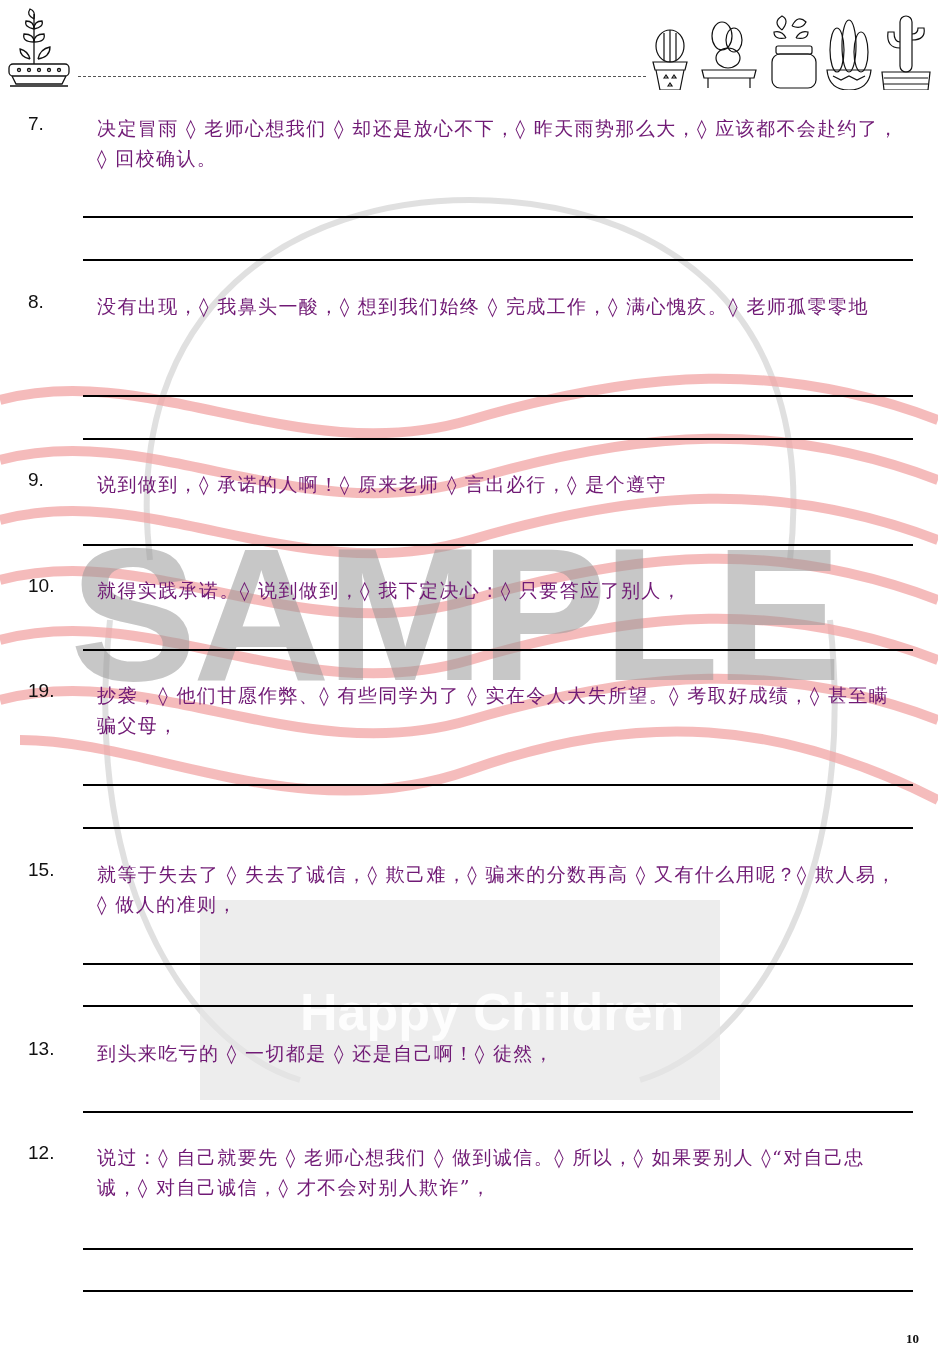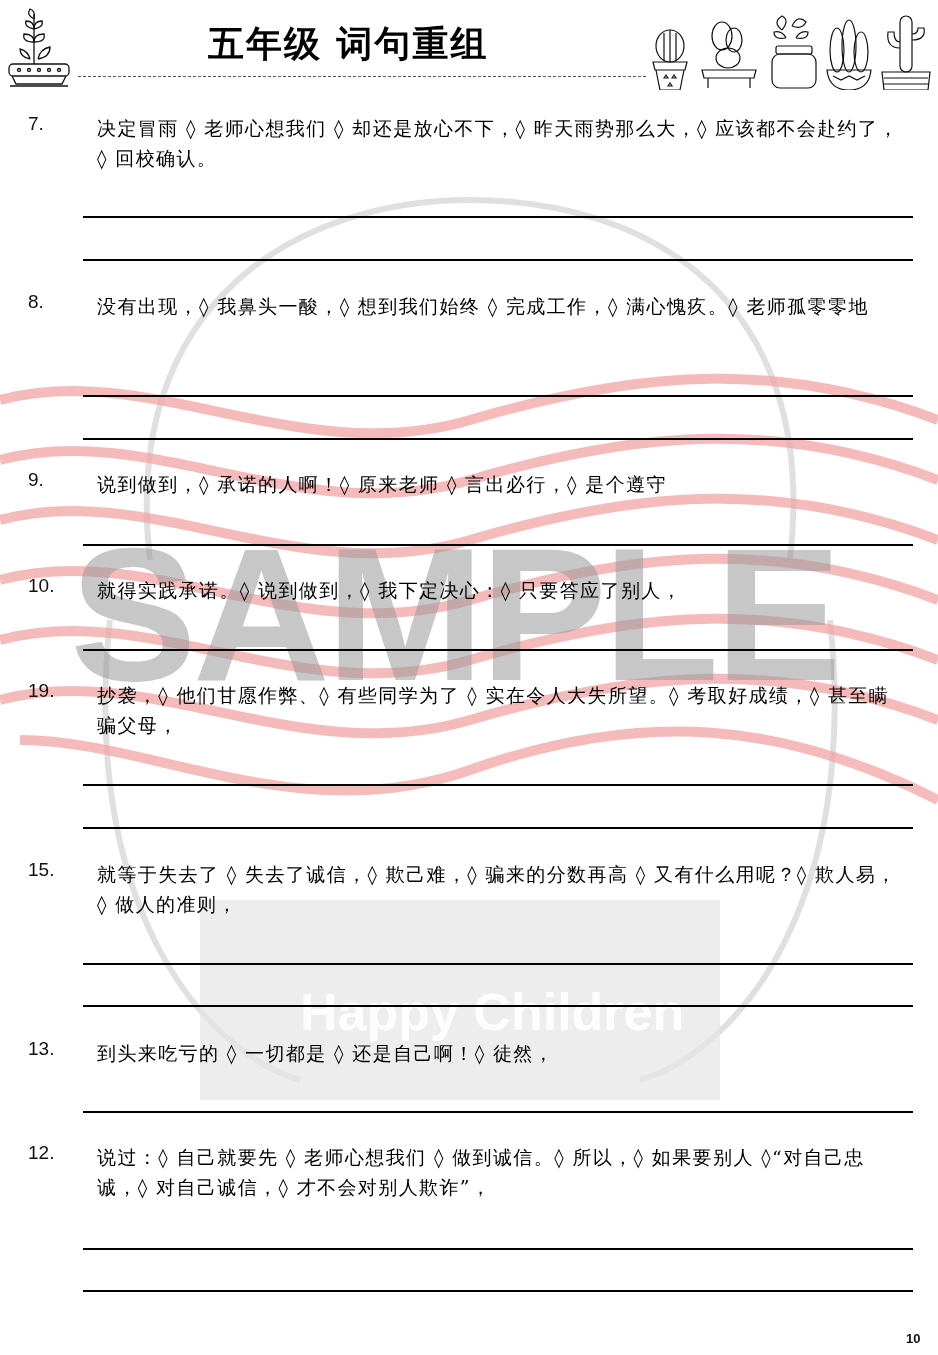--- a/index.html
+++ b/index.html
@@ -9,23 +9,23 @@
     .header { position: absolute; left: 0; top: 0; width: 938px; height: 95px; z-index: 2; }
     .title { position: absolute; left: 208px; top: 20px; font-size: 36px; font-weight: bold;
              letter-spacing: 2px; font-family: "DejaVu Serif", "Liberation Serif", serif; color: #000; }
     .dash { position: absolute; left: 78px; right: 292px; top: 76px; border-top: 1px dashed #555; }
     .plant-left { position: absolute; left: 4px; top: 4px; }
     .plants-right { position: absolute; left: 650px; top: 8px; }
     .q { position: absolute; left: 0; width: 938px; z-index: 2; }
     .q .num { position: absolute; left: 28px; top: 0; font-family: "Liberation Sans", sans-serif;
               font-size: 19px; color: #111; }
     .q .text { position: absolute; left: 97px; top: 0; width: 805px; font-size: 19px;
-               line-height: 30px; letter-spacing: 1.4px; color: #000000; }
+               line-height: 30px; letter-spacing: 1.4px; color: #701a75; }
     .line { position: absolute; left: 83px; width: 830px; height: 2px; background: #000; z-index: 2; }
-    .page-num { position: absolute; left: 906px; top: 1331px; font-family: Liberation Sans, sans-serif;
+    .page-num { position: absolute; left: 906px; top: 1331px; font-family: Liberation Serif, serif;
                 font-weight: bold; font-size: 13px; z-index: 2; }
   </style>
 </head>
 <body>
 
 <svg class="watermark" width="938" height="1355" viewBox="0 0 938 1355">
   <g fill="none" stroke="#d8d8d8" stroke-width="6" opacity="0.8">
     <path d="M150 560 C 120 300, 300 200, 470 200 C 650 200, 820 300, 790 560"></path>
     <path d="M110 620 C 80 900, 200 1050, 300 1080"></path>
     <path d="M830 620 C 860 900, 740 1050, 640 1080"></path>
@@ -58,21 +58,20 @@
       <rect x="5" y="60" width="60" height="12" rx="4"></rect>
       <path d="M8 72 L12 80 L58 80 L62 72"></path>
       <path d="M6 82 L64 82"></path>
       <circle cx="15" cy="66" r="1.5"></circle>
         <circle cx="25" cy="66" r="1.5"></circle>
         <circle cx="35" cy="66" r="1.5"></circle>
         <circle cx="45" cy="66" r="1.5"></circle>
         <circle cx="55" cy="66" r="1.5"></circle>
     </g>
   </svg>
-  <div class="title">五年级 词句重组</div>
   <div class="dash"></div>
   <svg class="plants-right" width="285" height="82" viewBox="0 0 285 82">
     <g fill="none" stroke="#111" stroke-width="1.2">
 
       <g>
         <ellipse cx="20" cy="38" rx="14" ry="16"></ellipse>
         <path d="M14 25 L14 52 M20 22 L20 54 M26 25 L26 52"></path>
         <path d="M3 54 L37 54 L35 62 L5 62 Z"></path>
         <path d="M6 62 L10 82 L30 82 L34 62"></path>
         <path d="M14 70 l2 -3 l2 3 Z M22 70 l2 -3 l2 3 Z M18 78 l2 -3 l2 3 Z"></path>

